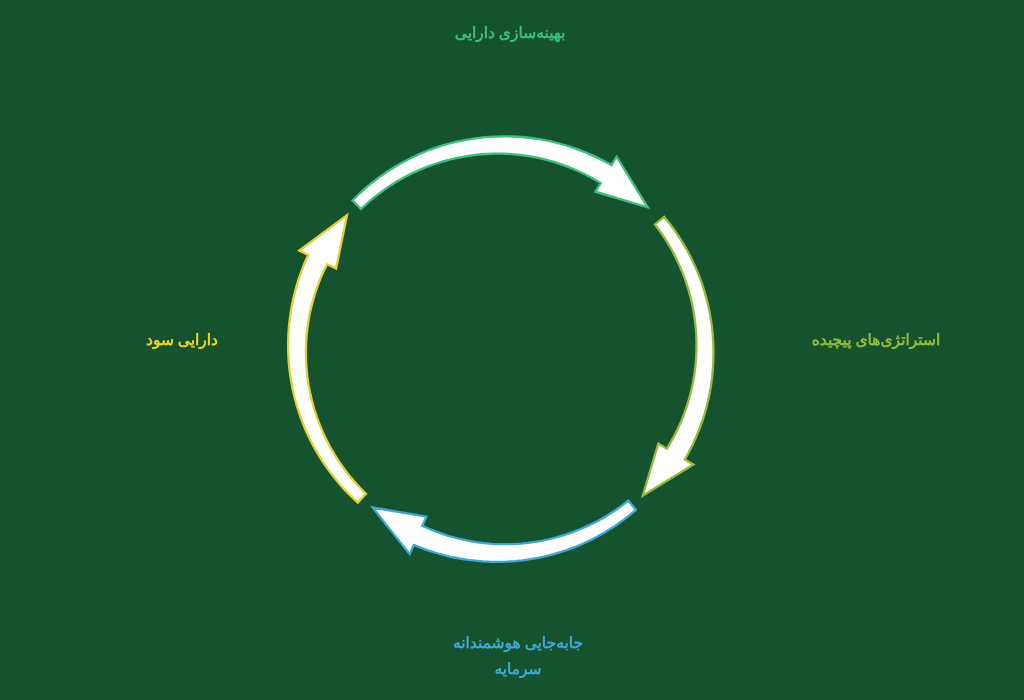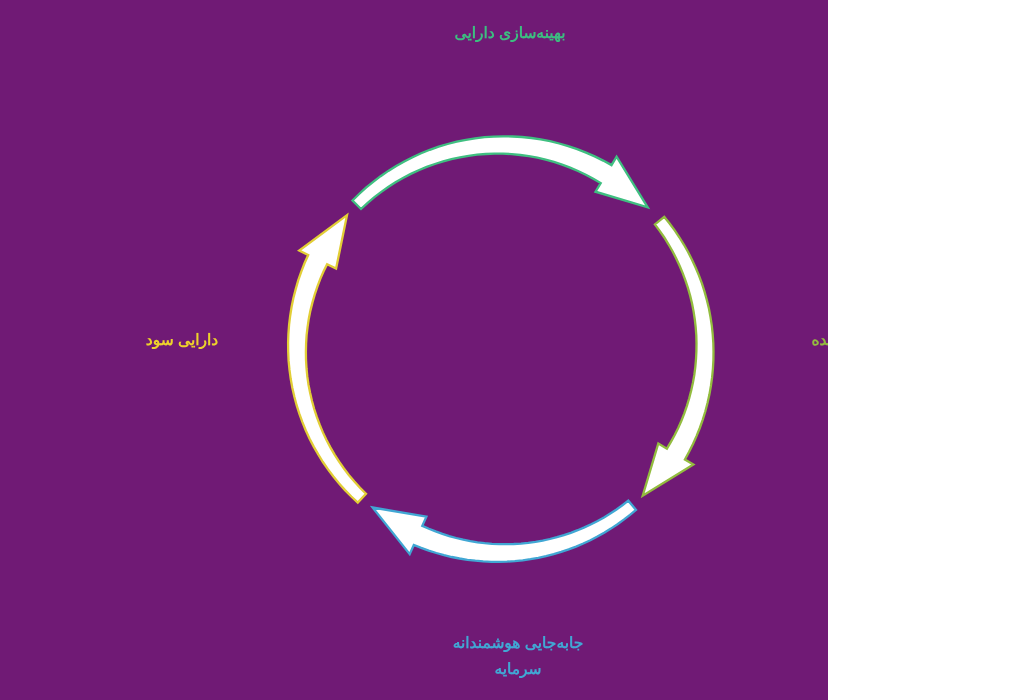--- a/index.html
+++ b/index.html
@@ -2,25 +2,25 @@
 <html lang="fa"><head>
 <meta charset="utf-8">
 <style>
   html, body {
     margin: 0;
     padding: 0;
     background: #ffffff;
   }
   .stage {
     position: relative;
-    width: 828px;
+    width: 1024px;
     height: 700px;
-    background: #701a75;
+    background: #14532d;
     overflow: hidden;
-    font-family: Liberation Sans, sans-serif;
+    font-family: Liberation Serif, serif;
   }
   .cycle-svg {
     position: absolute;
     left: 0;
     top: 0;
     width: 1024px;
     height: 700px;
   }
   .cycle-svg path {
     fill: #ffffff;

